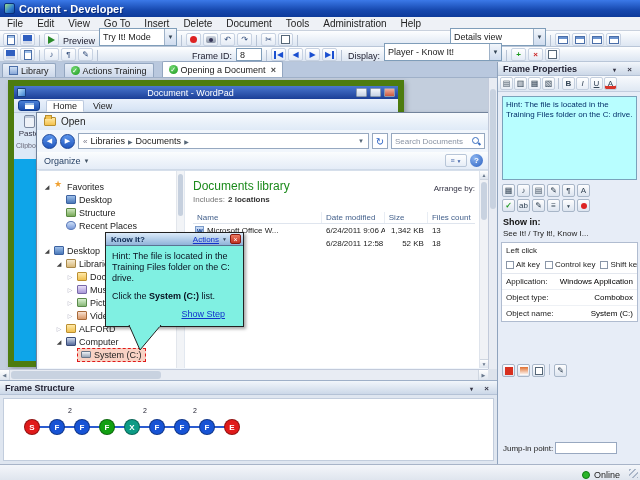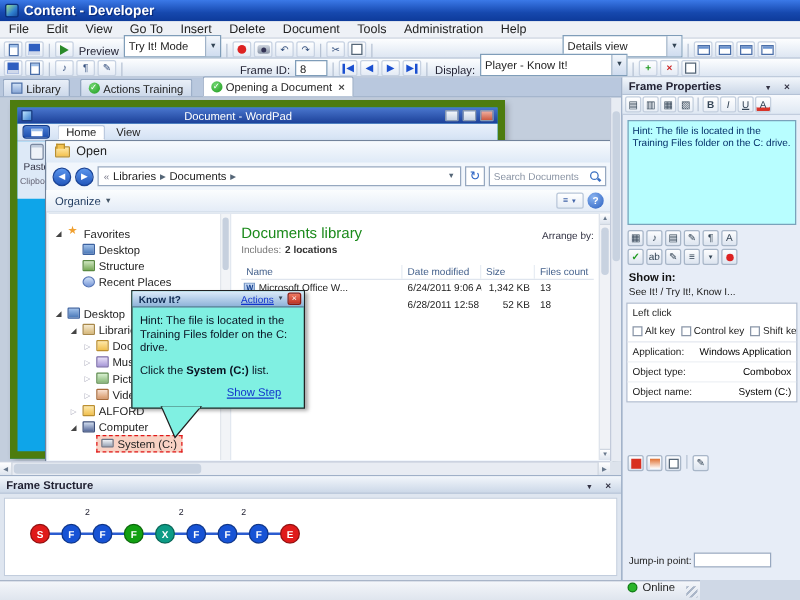--- a/index.html
+++ b/index.html
@@ -230,22 +230,22 @@
   .checks{display:flex;align-items:center;gap:2px;padding:3px 0 4px 4px;white-space:nowrap;overflow:hidden;border-bottom:1px solid #e4e8ef;}
   .cb{width:8px;height:8px;border:1px solid #8a96a8;background:#fff;flex:none;}
   .cbl{margin-right:3px;}
   .frow{display:flex;justify-content:space-between;padding:3px 4px;border-bottom:1px solid #eef1f5;}
   .frow:last-child{border-bottom:none;}
   .frow .v{color:#000;}
   #fp-jump{position:absolute;left:5px;bottom:10px;display:flex;align-items:center;gap:2px;font-size:8px;color:#222;}
   .jump-input{width:62px;height:12px;background:#fff;border:1px solid #98a8c0;}
 
   
-  #statusbar{position:absolute;left:0;top:464px;width:560px;height:16px;
-    background:linear-gradient(#f4f6fa,#dfe5ee);border-top:1px solid #a8b4c8;display:flex;align-items:flex-start;}
+  #statusbar{position:absolute;left:0;top:464px;width:640px;height:16px;
+    background:linear-gradient(#f4f6fa,#dfe5ee);border-top:1px solid #a8b4c8;display:flex;align-items:flex-end;}
   .online{margin-left:auto;margin-right:20px;display:flex;align-items:center;gap:4px;font-size:9px;color:#222;}
   .dot{width:8px;height:8px;border-radius:50%;border:1px solid #0e7a12;}
   .grip{position:absolute;right:2px;bottom:2px;width:9px;height:9px;
     background:repeating-linear-gradient(135deg,#aab6c8 0 1.5px,transparent 1.5px 4px);}
 </style>
 </head>
 <body>
 
 <div class="app">
 

